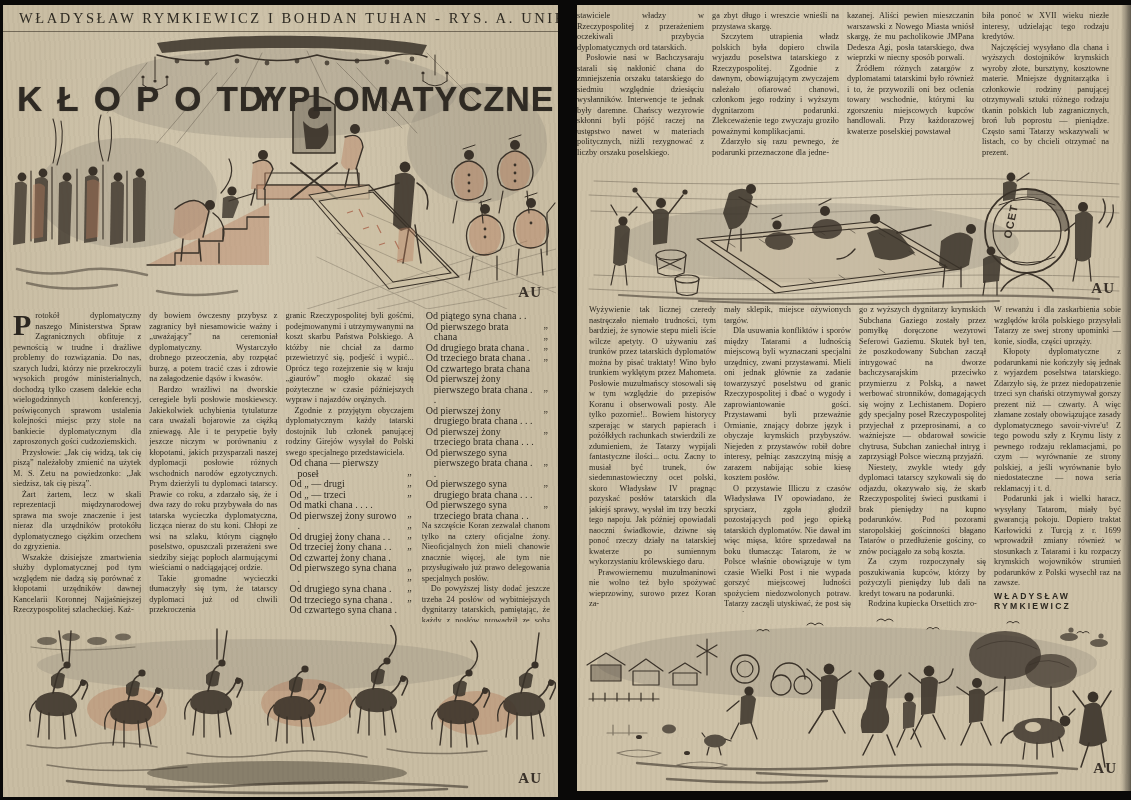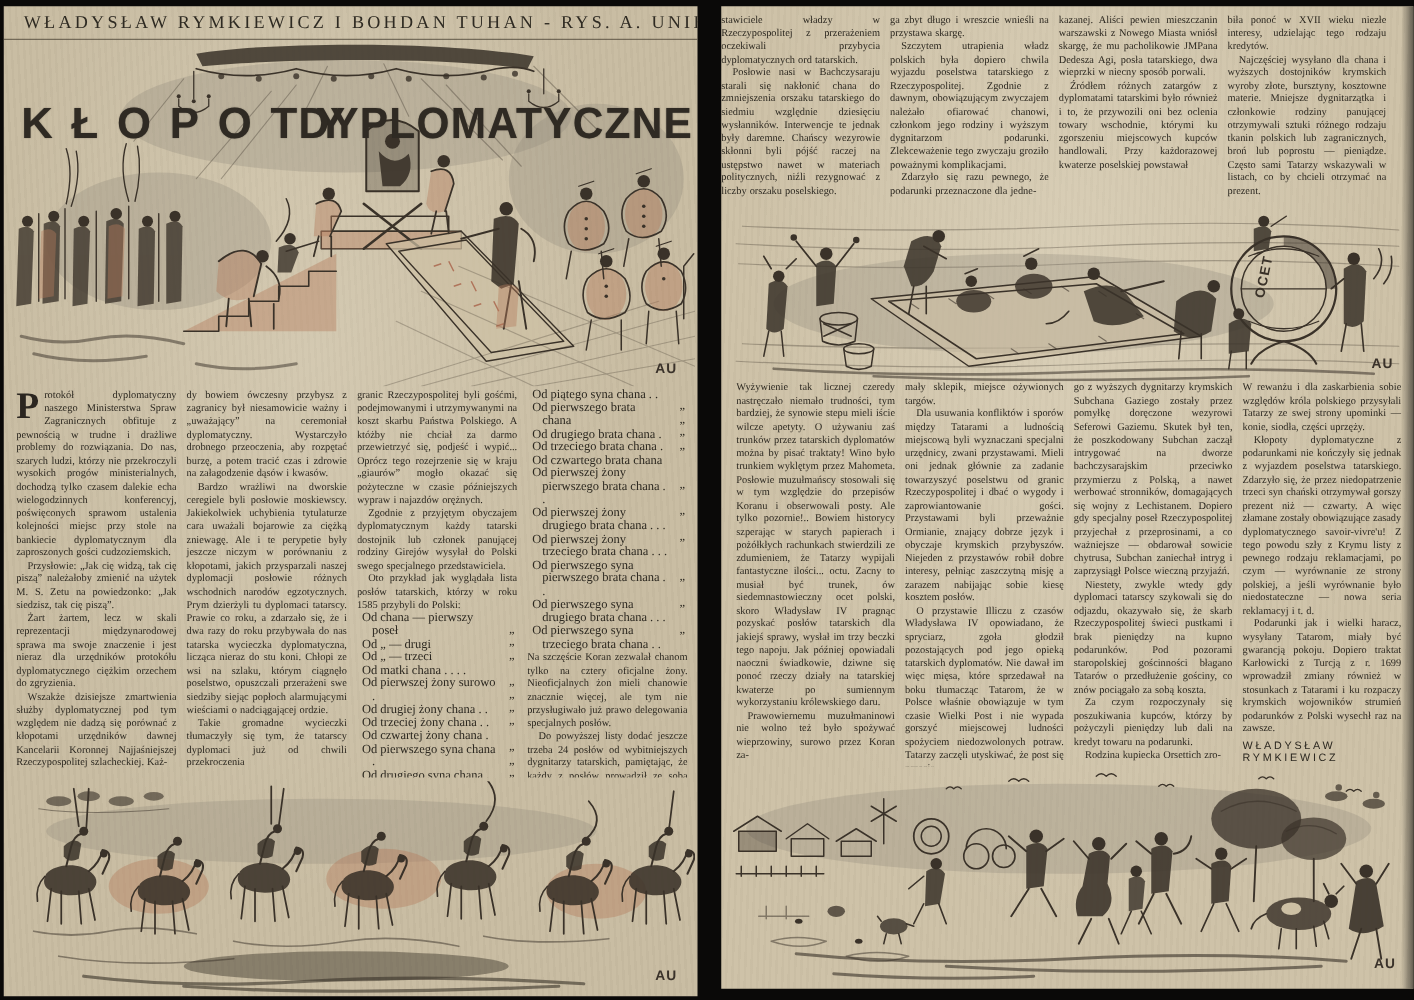--- a/index.html
+++ b/index.html
@@ -24,37 +24,37 @@
   
   .title-word{position:absolute;top:46px;font-family:"Liberation Sans",sans-serif;
     font-weight:bold;font-size:35px;color:#2f2a23;white-space:nowrap;
     text-shadow:0 0 1px rgba(47,42,35,.6);}
   #title-left{left:10px;letter-spacing:15px;}
   #title-right{right:2px;letter-spacing:1px;transform:scaleX(.97);transform-origin:right;}
 
   
   .illo{position:absolute;}
   .illo svg{display:block;width:100%;height:100%;}
-  .signature{position:absolute;right:14px;bottom:8px;font-family:Liberation Sans, sans-serif;
-    font-weight:bold;font-size:11px;letter-spacing:1px;color:#3a322a;}
+  .signature{position:absolute;right:14px;bottom:8px;font-family:Liberation Serif, serif;
+    font-weight:bold;font-size:15px;letter-spacing:1px;color:#3a322a;}
 
   
   .text-band{position:absolute;display:flex;overflow:hidden;}
   .col{flex:1 1 0;overflow:hidden;}
   .col + .col{margin-left:8px;}
   .col p{margin:0;font-size:8.3px;line-height:10.5px;text-align:justify;
     color:#2c2820;word-spacing:.4px;}
   .col p + p{text-indent:9px;}
   .col p.cont{text-indent:0;}
   .dropcap{float:left;font-size:30px;line-height:24px;font-weight:bold;
     padding:2px 4px 0 0;color:#2b2620;}
   .list-line{position:relative;font-size:10px;line-height:10.5px;
     padding-left:12px;text-indent:-8px;padding-right:16px;color:#2c2820;}
   .list-line .mark{position:absolute;right:2px;bottom:12px;text-indent:0;}
-  .authors p{font-family:"Liberation Sans",sans-serif;font-weight:normal;font-size:8.6px;
+  .authors p{font-family:"Liberation Sans",sans-serif;font-weight:bold;font-size:8.6px;
     letter-spacing:2.2px;text-align:justify;text-align-last:justify;margin:2px 0 0 0;}
 
   #lp-text{left:10px;top:306px;width:537px;height:311px;}
   #rp-top-text{left:0;top:6px;width:532px;height:152px;}
   #rp-bottom-text{left:12px;top:300px;width:532px;height:308px;}
 
   #lp-illo-top{left:4px;top:28px;width:549px;height:276px;}
   #lp-illo-bottom{left:4px;top:620px;width:549px;height:170px;}
   #rp-illo-mid{left:2px;top:158px;width:550px;height:142px;}
   #rp-illo-bottom{left:0px;top:608px;width:554px;height:172px;}
@@ -246,21 +246,20 @@
           <p>Wszakże dzisiejsze zmartwienia służby dyplomatycznej pod tym względem nie dadzą się porównać z kłopotami urzędników dawnej Kancelarii Koronnej Najjaśniejszej Rzeczypospolitej szlacheckiej. Każ-</p>
         </div>
       <div class="col">
           <p class="cont">dy bowiem ówczesny przybysz z zagranicy był niesamowicie ważny i „uważający” na ceremoniał dyplomatyczny. Wystarczyło drobnego przeoczenia, aby rozpętać burzę, a potem tracić czas i zdrowie na załagodzenie dąsów i kwasów.</p>
           <p>Bardzo wrażliwi na dworskie ceregiele byli posłowie moskiewscy. Jakiekolwiek uchybienia tytulaturze cara uważali bojarowie za ciężką zniewagę. Ale i te perypetie były jeszcze niczym w porównaniu z kłopotami, jakich przysparzali naszej dyplomacji posłowie różnych wschodnich narodów egzotycznych. Prym dzierżyli tu dyplomaci tatarscy. Prawie co roku, a zdarzało się, że i dwa razy do roku przybywała do nas tatarska wycieczka dyplomatyczna, licząca nieraz do stu koni. Chłopi ze wsi na szlaku, którym ciągnęło poselstwo, opuszczali przerażeni swe siedziby siejąc popłoch alarmującymi wieściami o nadciągającej ordzie.</p>
           <p>Takie gromadne wycieczki tłumaczyły się tym, że tatarscy dyplomaci już od chwili przekroczenia</p>
         </div>
       <div class="col">
           <p class="cont">granic Rzeczypospolitej byli gośćmi, podejmowanymi i utrzymywanymi na koszt skarbu Państwa Polskiego. A któżby nie chciał za darmo przewietrzyć się, podjeść i wypić... Oprócz tego rozejrzenie się w kraju „giaurów” mogło okazać się pożyteczne w czasie późniejszych wypraw i najazdów orężnych.</p>
           <p>Zgodnie z przyjętym obyczajem dyplomatycznym każdy tatarski dostojnik lub członek panującej rodziny Girejów wysyłał do Polski swego specjalnego przedstawiciela.</p>
-          <p>Oto przykład jak wyglądała lista posłów tatarskich, którzy w roku 1585 przybyli do Polski:</p>
           <div class="list-line"><span>Od chana — pierwszy poseł</span><span class="mark"></span></div>
           <div class="list-line"><span>Od „ — drugi</span><span class="mark">„</span></div>
           <div class="list-line"><span>Od „ — trzeci</span><span class="mark">„</span></div>
           <div class="list-line"><span>Od matki chana . . . .</span><span class="mark">„</span></div>
           <div class="list-line"><span>Od pierwszej żony surowo .</span><span class="mark">„</span></div>
           <div class="list-line"><span>Od drugiej żony chana . .</span><span class="mark">„</span></div>
           <div class="list-line"><span>Od trzeciej żony chana . .</span><span class="mark">„</span></div>
           <div class="list-line"><span>Od czwartej żony chana .</span><span class="mark">„</span></div>
           <div class="list-line"><span>Od pierwszego syna chana .</span><span class="mark">„</span></div>
           <div class="list-line"><span>Od drugiego syna chana .</span><span class="mark">„</span></div>

